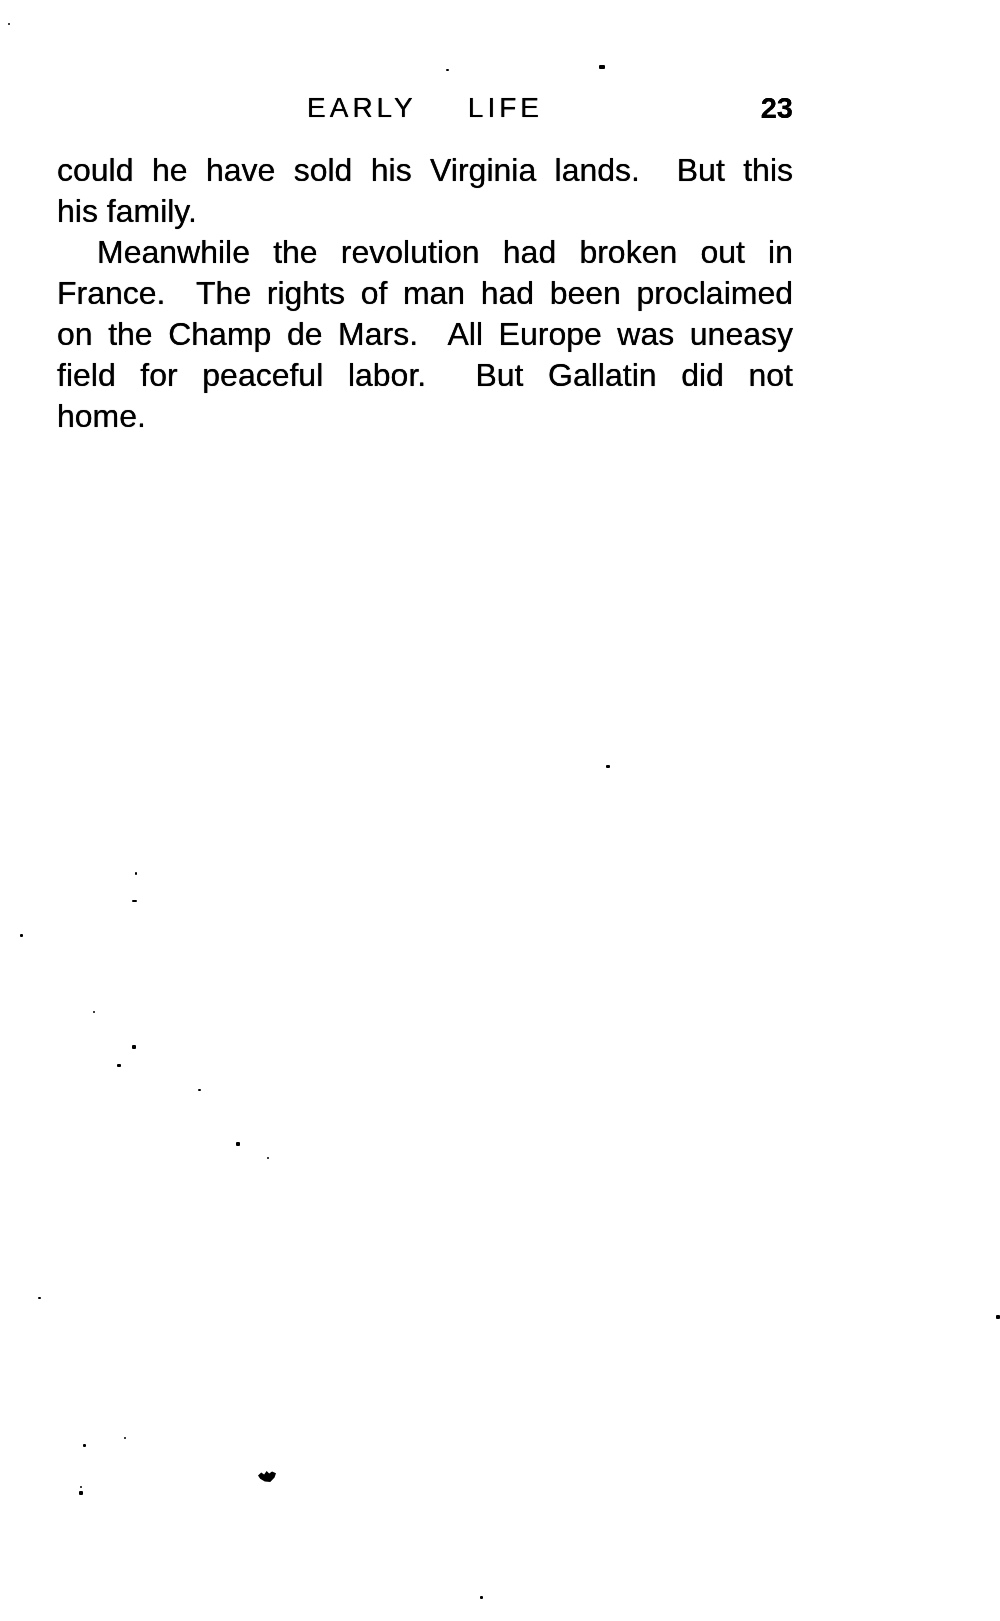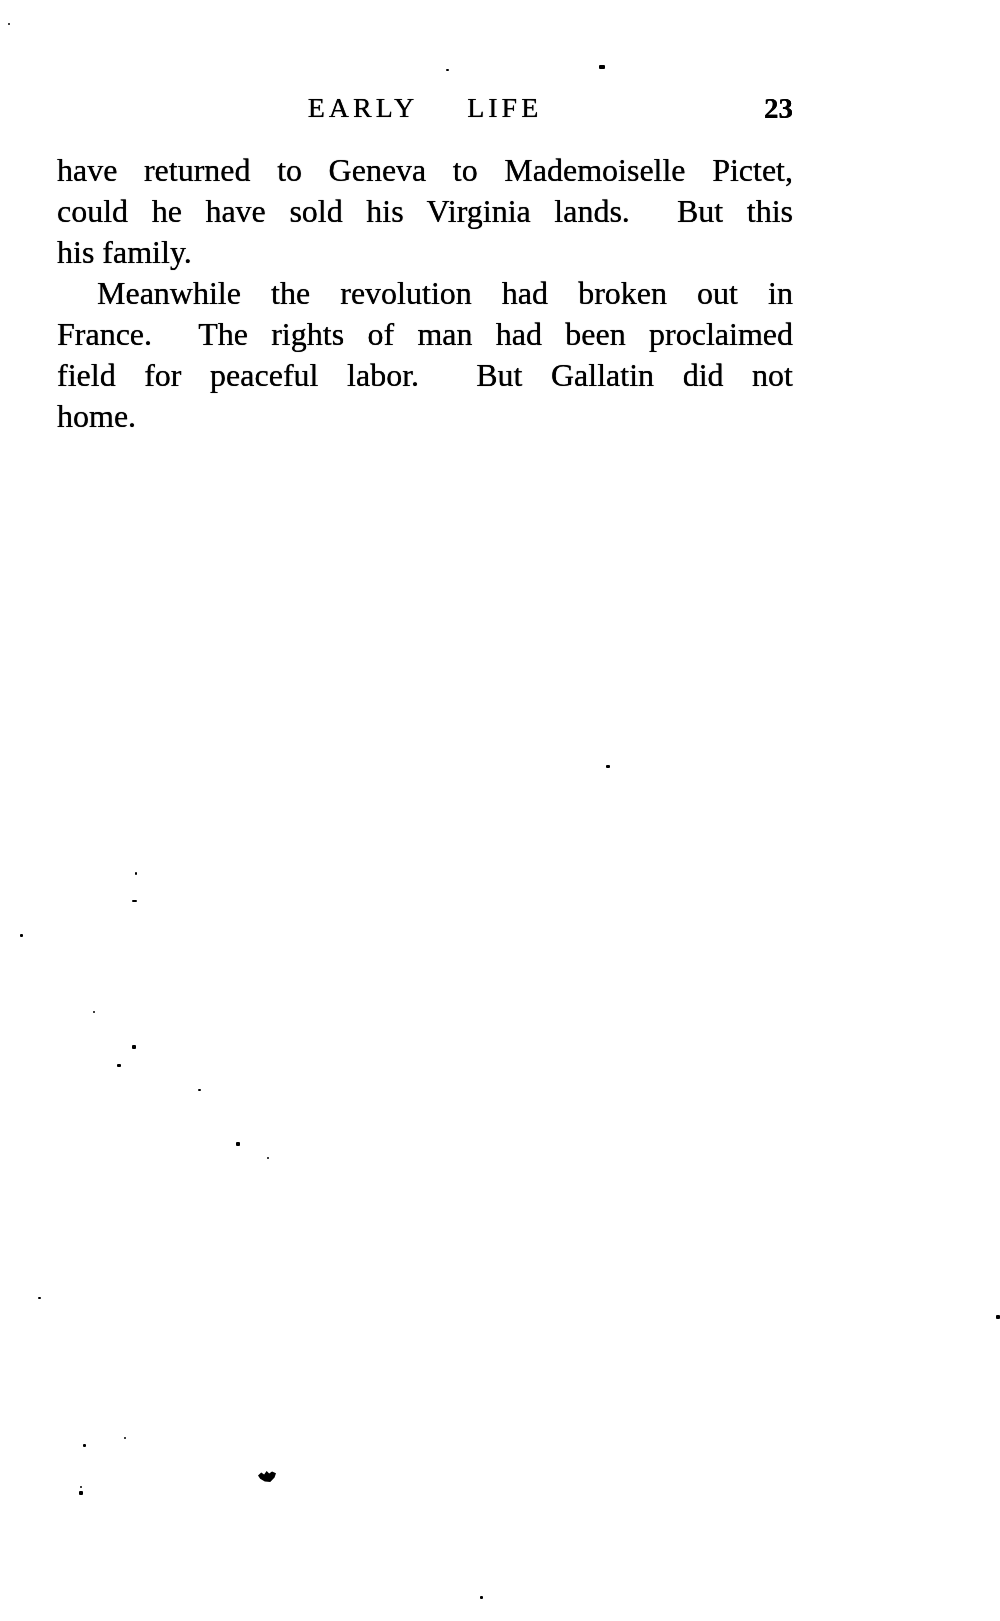--- a/index.html
+++ b/index.html
@@ -6,21 +6,21 @@
     margin: 0;
     padding: 0;
     background: #ffffff;
   }
   .page {
     position: relative;
     width: 1000px;
     height: 1621px;
     background: #ffffff;
     overflow: hidden;
-    font-family: Liberation Serif, serif;
+    font-family: Liberation Sans, sans-serif;
     color: #000000;
   }
   
   .running-head {
     position: absolute;
     left: 57px;
     top: 92px;
     width: 736px;
     height: 32px;
   }
@@ -85,28 +85,28 @@
 <div class="page">
 
   <header class="running-head">
     <div class="running-title">EARLY  LIFE</div>
     <div class="page-number">23</div>
   </header>
 
   <main class="text-block">
 
     <div class="para">
-      <div class="line">have returned to Geneva to Mademoiselle Pictet,</div>
       <div class="line">could he have sold his Virginia lands.  But this</div>
       <div class="line lastline">his family.</div>
     </div>
 
     <div class="para">
       <div class="line firstline">Meanwhile the revolution had broken out in</div>
       <div class="line">France.  The rights of man had been proclaimed</div>
+      <div class="line">on the Champ de Mars.  All Europe was uneasy</div>
       <div class="line">field for peaceful labor.  But Gallatin did not</div>
       <div class="line lastline">home.</div>
     </div>
 
   </main>
 
   <div id="artifacts">
       <div class="speck" style="position: absolute; left: 8px; top: 23px; width: 2px; height: 2px;"></div>
       <div class="speck" style="position: absolute; left: 446px; top: 69px; width: 3px; height: 2px;"></div>
       <div class="speck" style="position: absolute; left: 599px; top: 65px; width: 6px; height: 4px;"></div>

